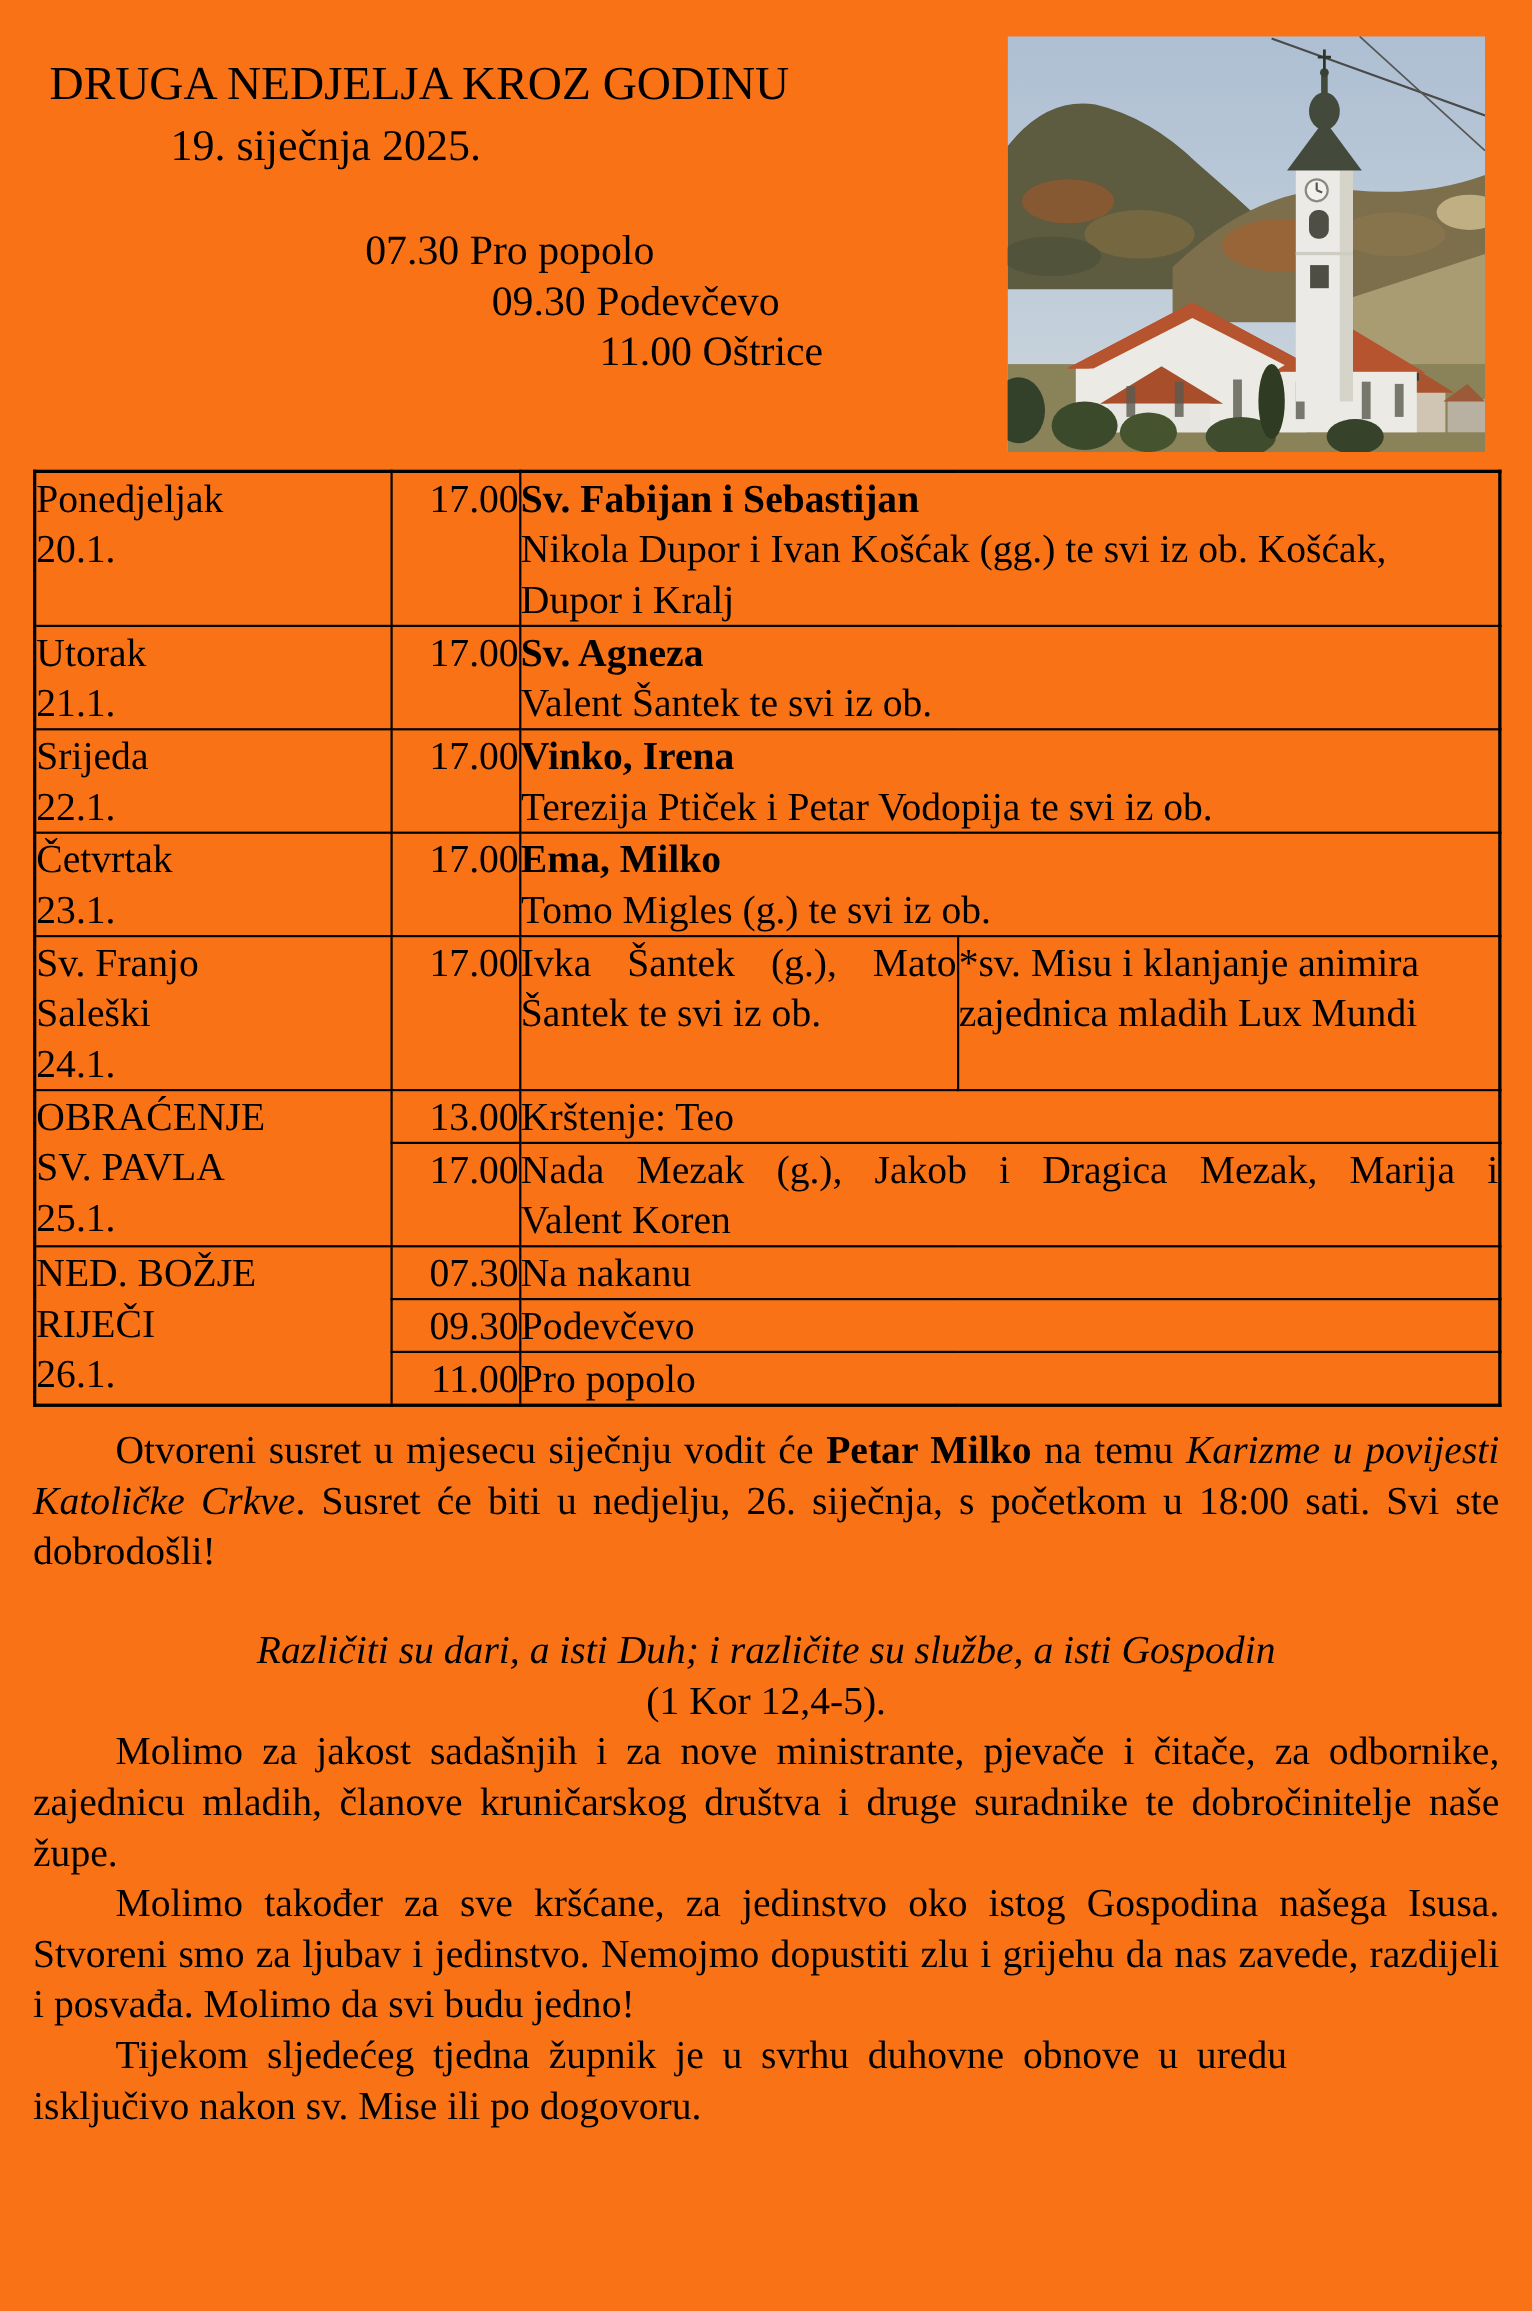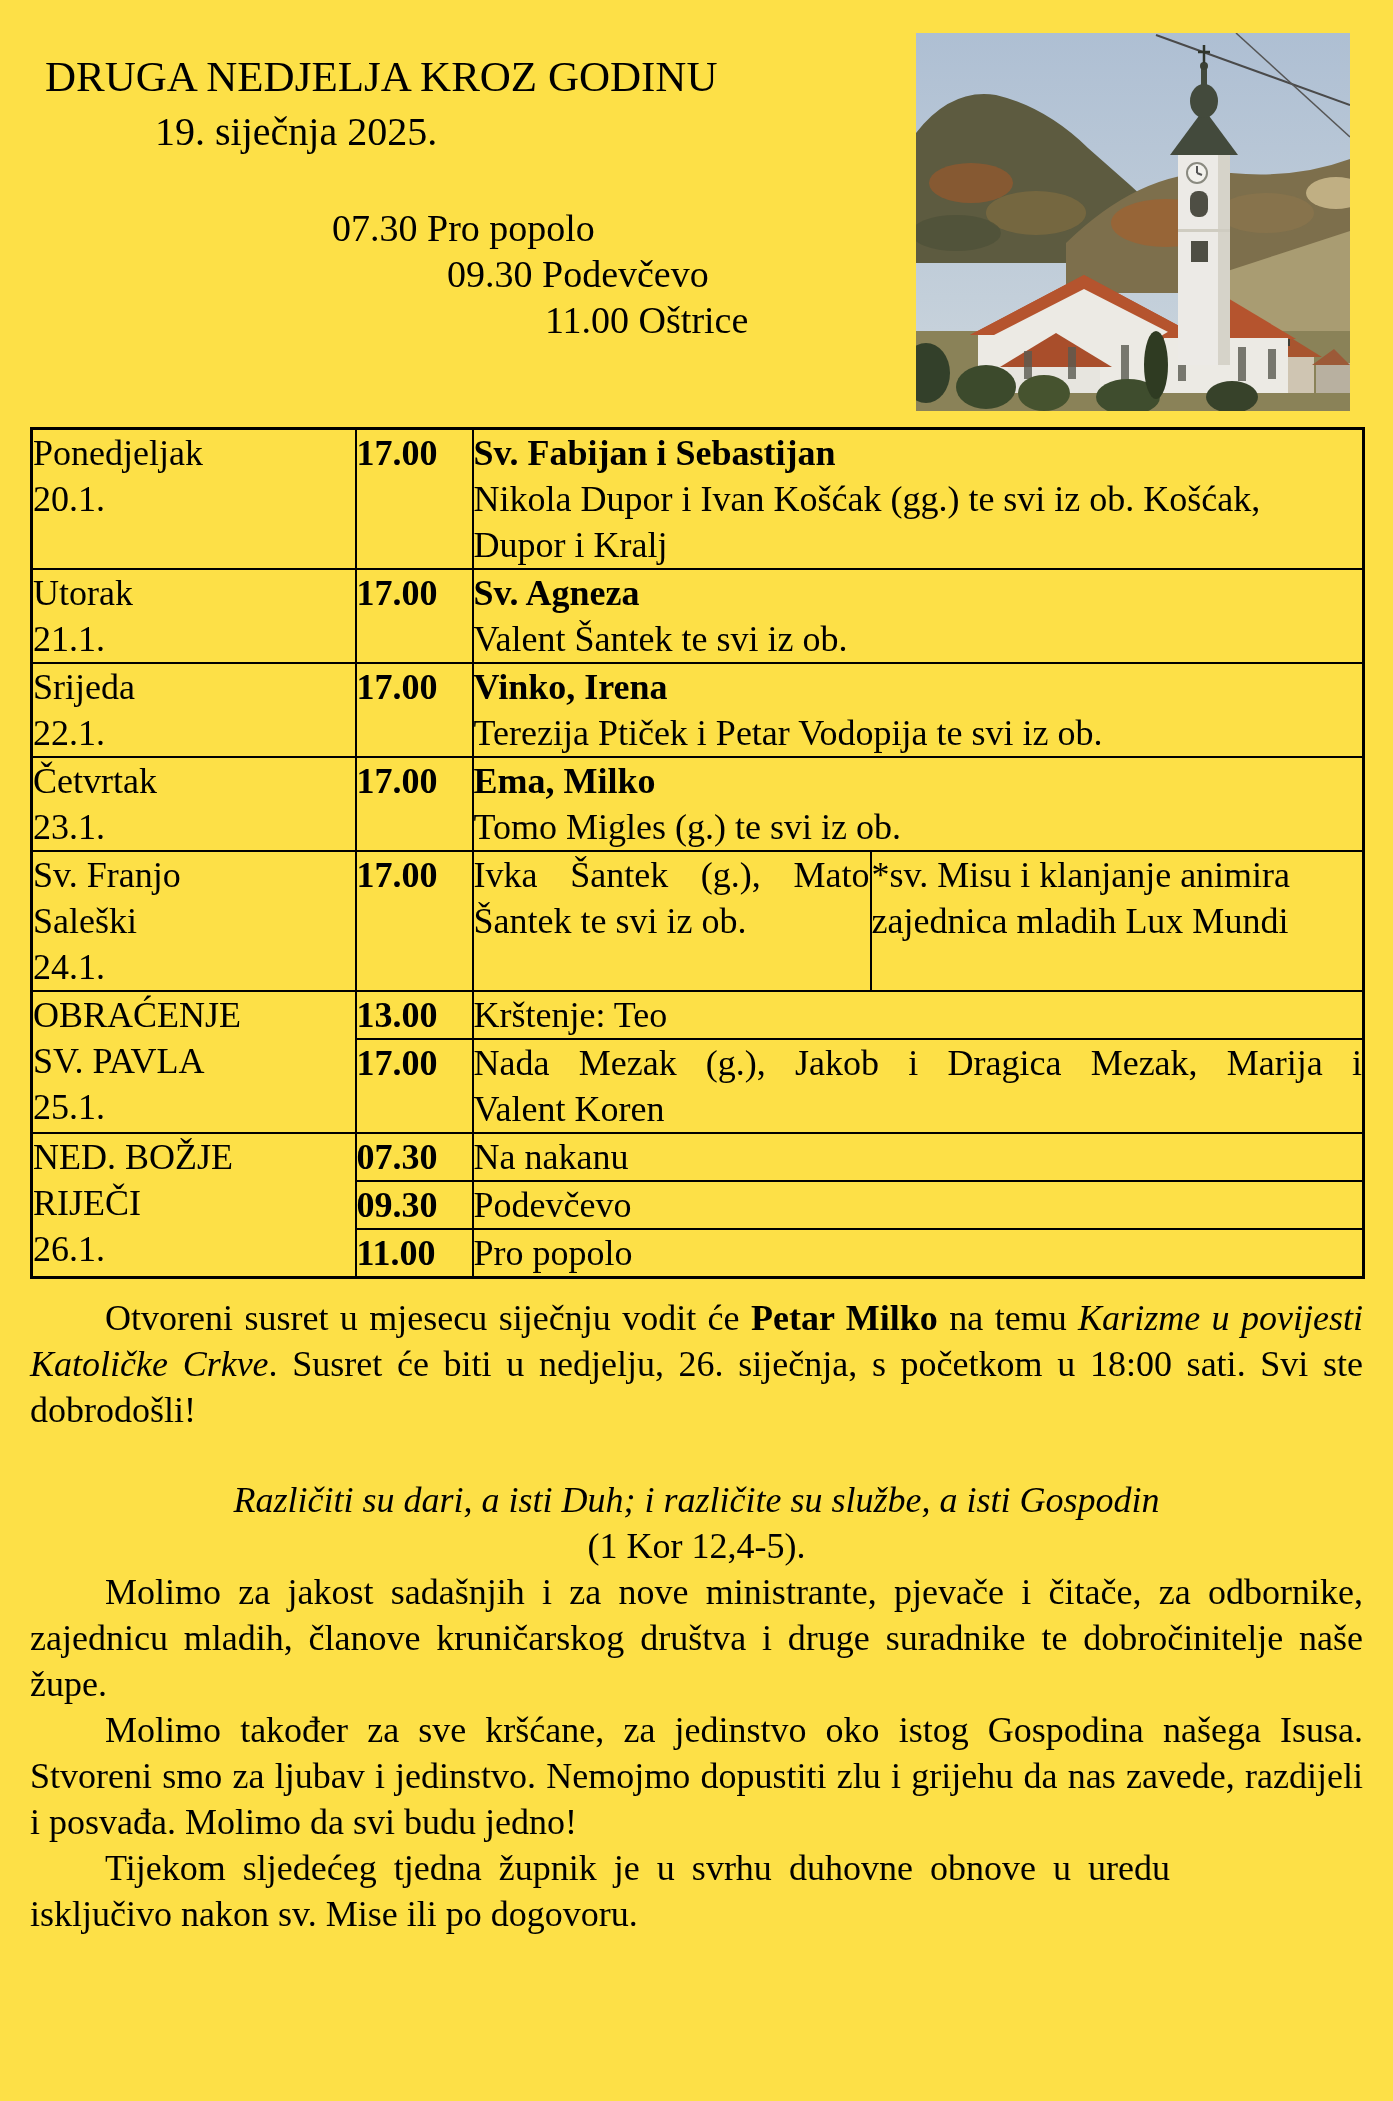--- a/index.html
+++ b/index.html
@@ -1,17 +1,17 @@
 <!DOCTYPE html>
 <html lang="hr"><head>
 <meta charset="utf-8">
 <style>
   html,body{margin:0;padding:0;background:#888;}
   .page{
-    position:relative;width:1393px;height:2101px;background:#fde047;
+    position:relative;width:1393px;height:2101px;background:#f97316;
     font-family:"Liberation Serif","DejaVu Serif",serif;color:#000;
     margin:0 auto;overflow:hidden;
   }
   .abs{position:absolute;}
   .title{left:45px;top:52px;font-size:43px;white-space:nowrap;}
   .hdate{left:155px;top:108px;font-size:40px;white-space:nowrap;}
   .mass{font-size:38px;white-space:nowrap;}
   .mass0{left:332px;top:206px;}
   .mass1{left:447px;top:252px;}
   .mass2{left:545px;top:298px;}
@@ -19,21 +19,21 @@
   .photo svg{display:block;width:100%;height:100%;}
 
   table.sched{
     position:absolute;left:30px;top:427px;width:1332px;
     border-collapse:collapse;table-layout:fixed;
     font-size:36px;line-height:46px;
   }
   table.sched{border:3px solid #000;}
   table.sched td{border:2px solid #000;vertical-align:top;padding:0;overflow:hidden;}
   td.day{font-weight:normal;padding:1px 6px 0 10px;}
-  td.time{font-weight:bold;text-align:left;padding-top:1px;}
+  td.time{font-weight:normal;text-align:right;padding-top:1px;}
   td.int{padding:1px 8px 0 12px;}
   .b{font-weight:bold;}
   .jline{text-align:justify;text-align-last:justify;}
   tr.h138{height:138px;} tr.h137{height:137px;} tr.h92{height:92px;} tr.h46{height:46px;}
 
   .content{position:absolute;left:30px;top:1295px;width:1333px;font-size:36px;line-height:46px;}
   .content p{margin:0;text-align:justify;text-indent:75px;}
   .quote{margin-top:44px;text-align:center;}
   .quote div{text-indent:0;}
   .quote .l1{font-style:italic;}

